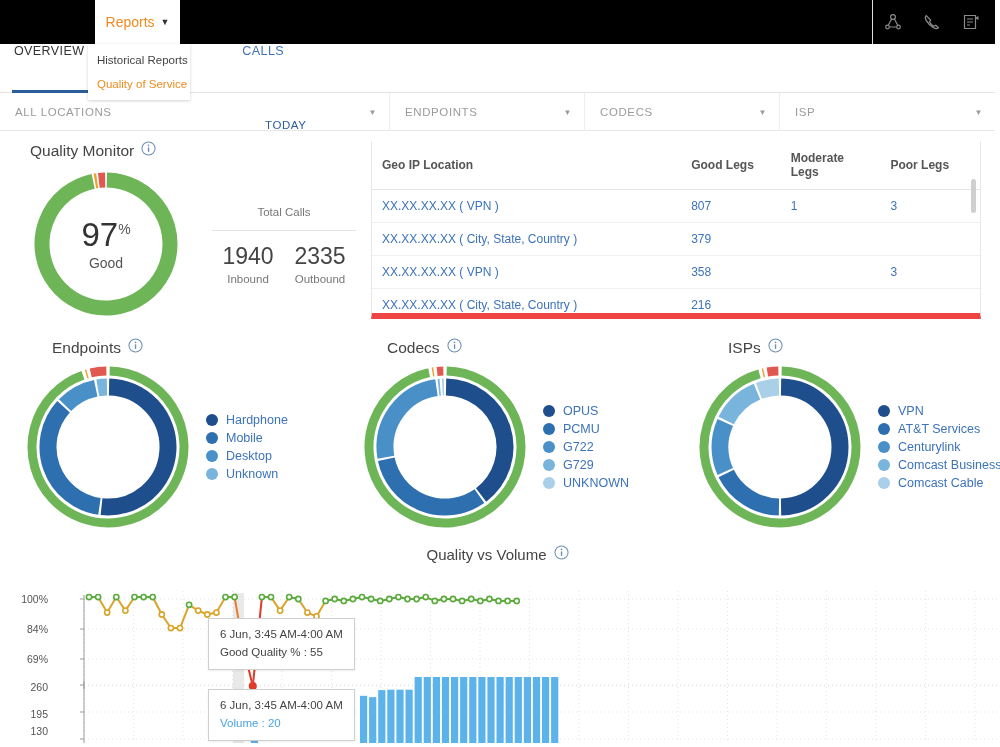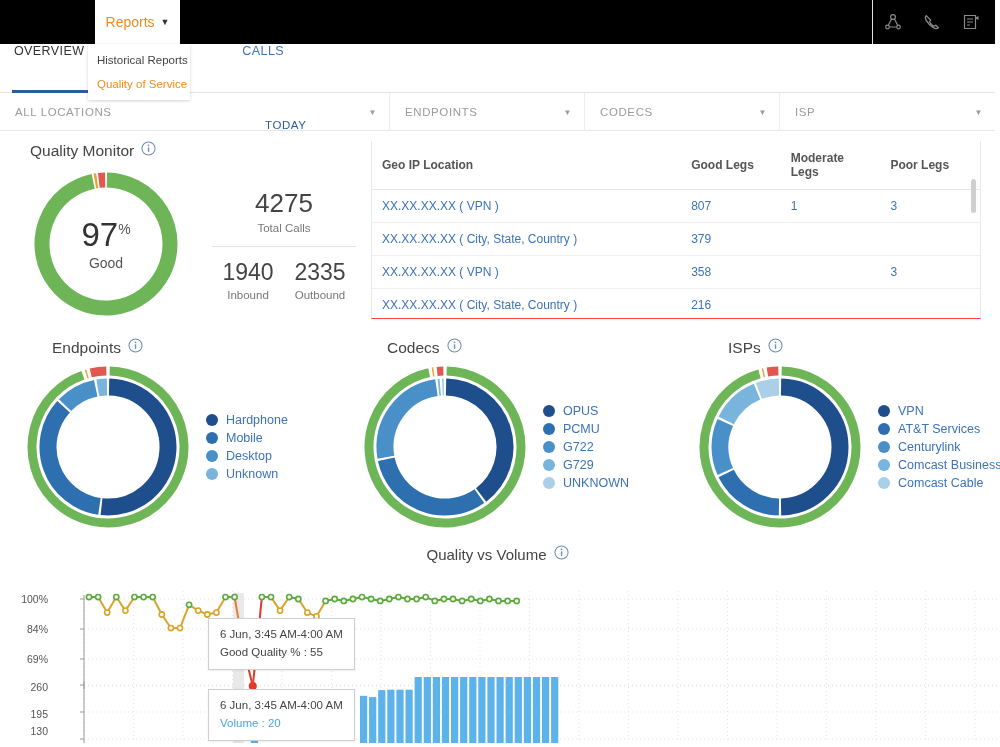--- a/index.html
+++ b/index.html
@@ -102,21 +102,21 @@
   .big { font-size:26px; color:#444; font-weight:300; }
   .small-lab { font-size:11.5px; color:#777; margin-top:3px;}
   .hr { height:1px; background:#e4e4e4; margin:12px 4px 12px 4px;}
   .stat-row { display:flex; justify-content:space-between; padding:0 4px;}
   .stat-col { flex:1; }
   .stat-col .big{ font-size:23px;}
 
   
   #geo {
     position:absolute; left:371px; top:141px; width:610px; height:178px;
-    border:1px solid #e8e8e8; border-top:none; border-bottom:1px solid #ef4444;
+    border:1px solid #e8e8e8; border-top:none; border-bottom:6px solid #ef4444;
     background:#fff; overflow:hidden;
   }
   #geo table { width:100%; border-collapse:collapse; }
   #geo th {
     text-align:left; font-size:12px; color:#555; font-weight:bold;
     padding:10px 6px 10px 10px; border-bottom:1px solid #e4e4e4;
   }
   #geo td {
     font-size:12px; color:#3c73b9; padding:9px 6px 9px 10px;
     border-bottom:1px solid #efefef; white-space:nowrap;
@@ -249,21 +249,20 @@
           <path d="M 68.81048859126176 12.40510299006985 A 64 64 0 0 1 75.16226588343395 12.005483035263552" stroke="#e0584f" stroke-width="15" fill="none"></path>
         </svg>
       <div class="donut-center">
         <div class="pct">
           <span>97</span><sup>%</sup>
         </div>
         <div class="pct-lab">Good</div>
       </div>
     </div>
     <div class="stats">
-      <div class="big">4275</div>
       <div class="small-lab">Total Calls</div>
       <div class="hr"></div>
       <div class="stat-row">
         <div class="stat-col">
           <div class="big">1940</div>
           <div class="small-lab">Inbound</div>
         </div>
         <div class="stat-col">
           <div class="big">2335</div>
           <div class="small-lab">Outbound</div>

